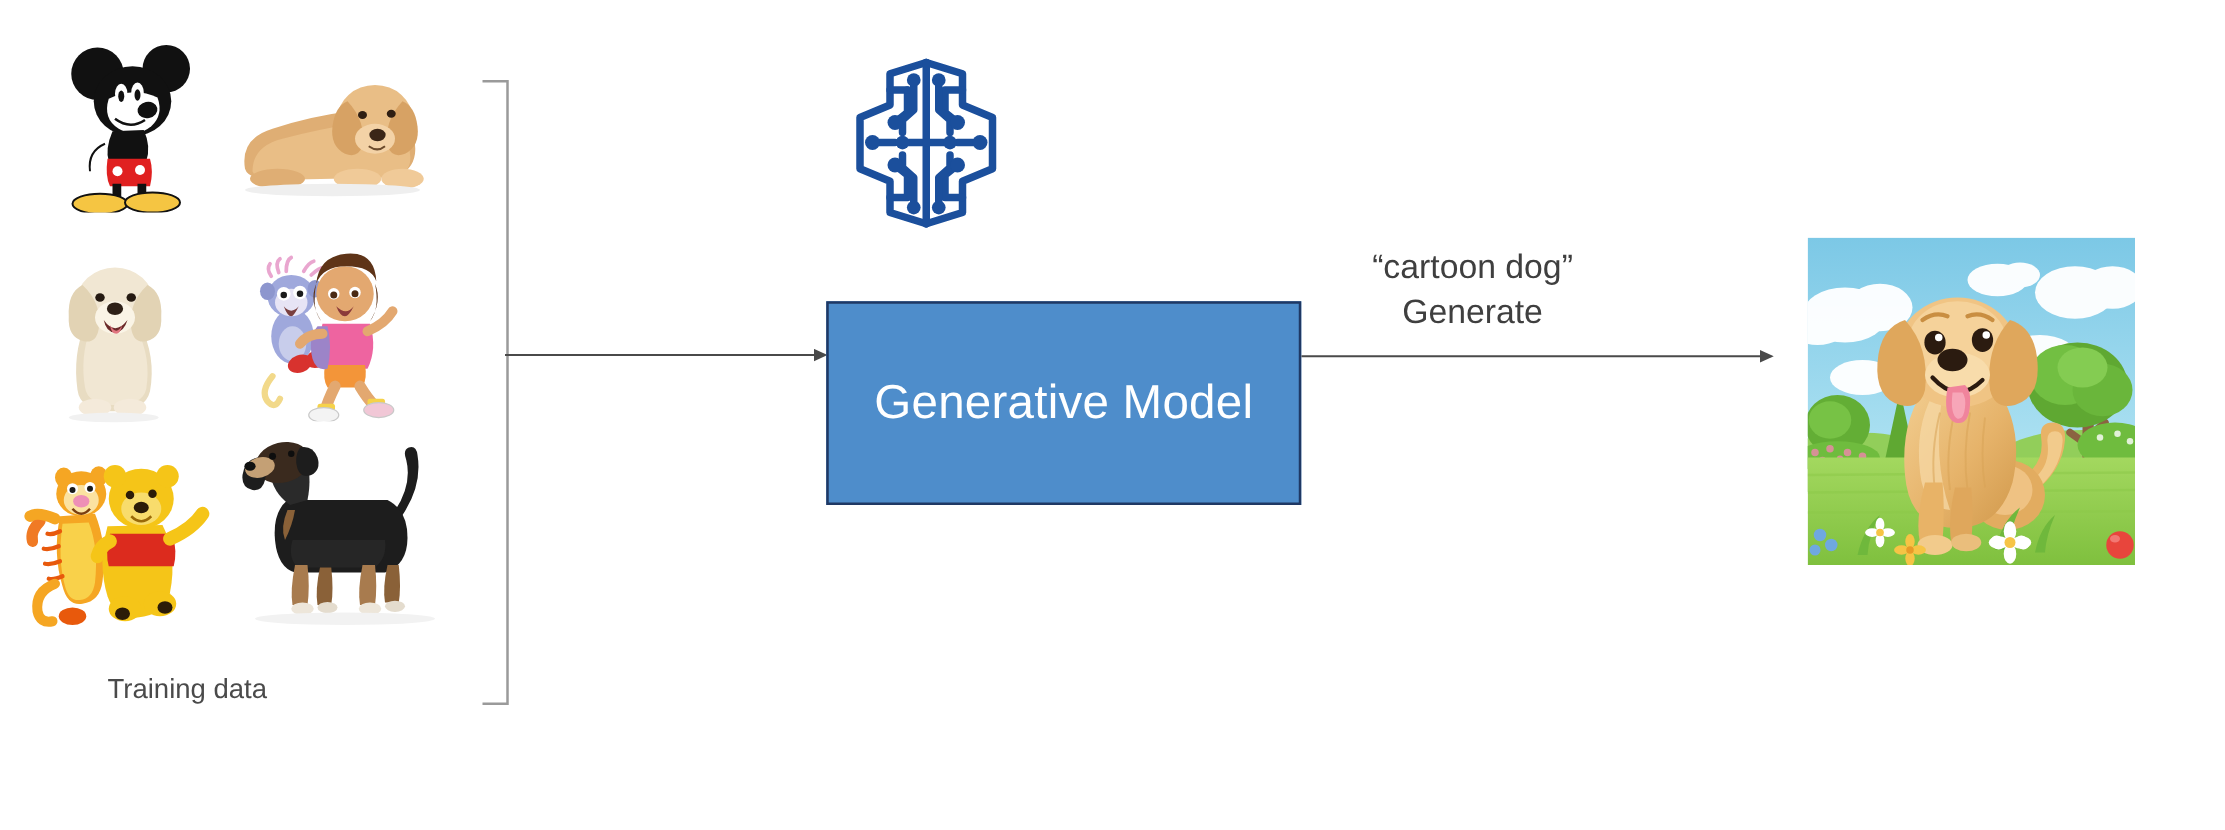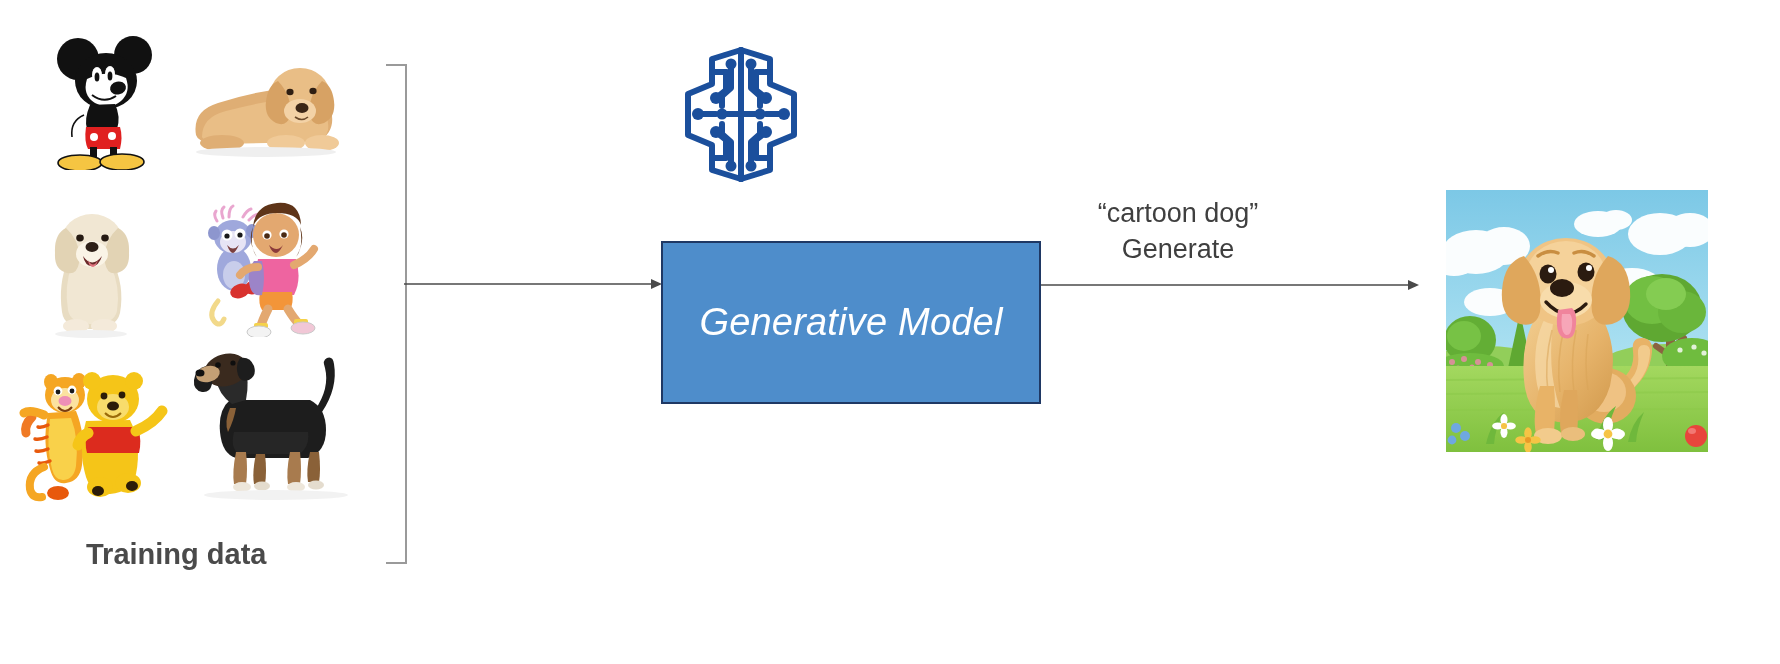--- a/index.html
+++ b/index.html
@@ -31,21 +31,20 @@
   .brain-icon svg { display:block; }
 
   
   .model-box {
     background: #4E8DCB;
     border: 2px solid #1F3864;
     display: flex;
     align-items: center;
     justify-content: center;
     box-sizing: border-box;
-    font-style: italic;
   }
   .model-box-label {
     color: #FFFFFF;
     font-size: 38px;
     font-weight: 400;
     letter-spacing: .2px;
     white-space: nowrap;
   }
 
   
@@ -54,22 +53,22 @@
   
   .generate-label {
     text-align: center;
     color: #3F3F3F;
     font-size: 27px;
     line-height: 1.32;
     white-space: nowrap;
   }
   .training-label {
     color: #4A4A4A;
-    font-size: 29px;
-    font-weight: bold;
+    font-size: 22px;
+    font-weight: normal;
     white-space: nowrap;
   }
 
   
   .gen-image { overflow: hidden; }
   .gen-image svg { display: block; }
 </style>
 </head>
 <body>
 

